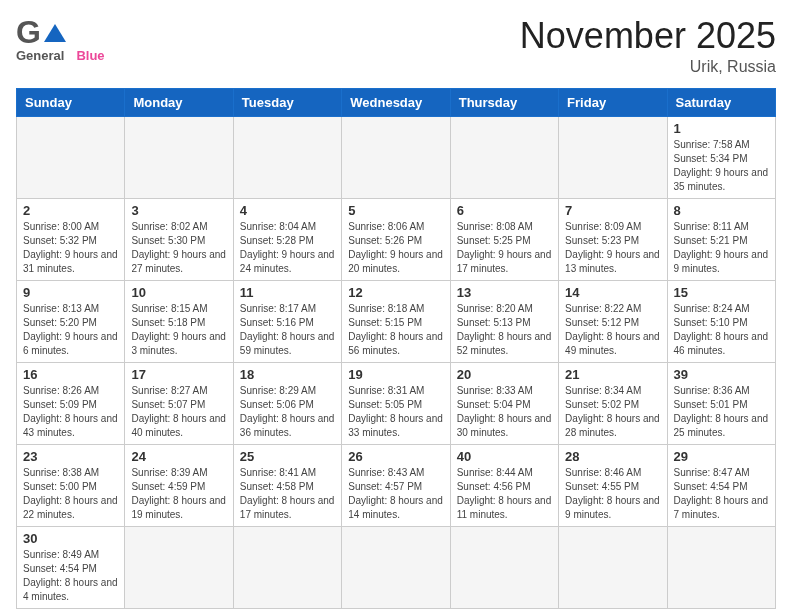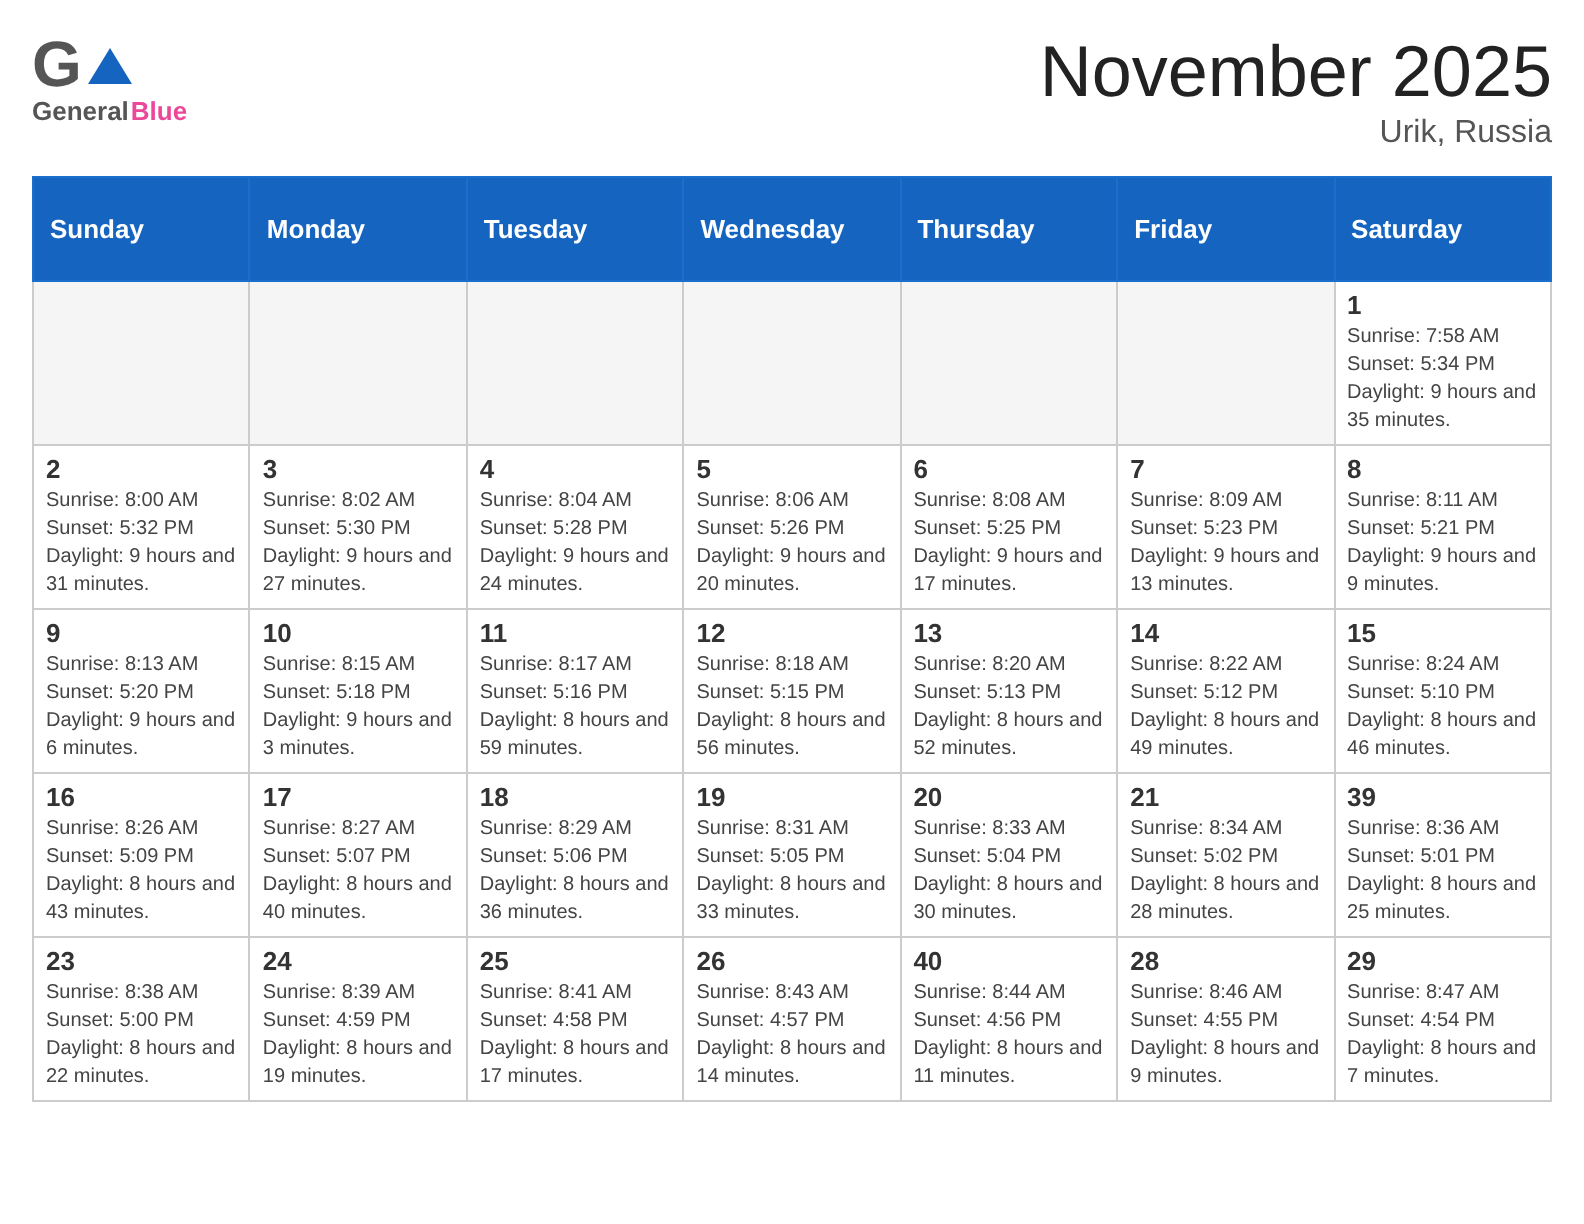--- a/index.html
+++ b/index.html
@@ -53,21 +53,21 @@
     .calendar {
       width: 100%;
       border-collapse: collapse;
       border: 1px solid #ccc;
     }
     .calendar th {
       background-color: #1565c0;
       color: #fff;
       font-size: 13px;
       font-weight: bold;
-      padding: 18px 8px;
+      padding: 6px 8px;
       text-align: left;
       border: 1px solid #1a6fcc;
     }
     .calendar td {
       width: calc(100% / 7);
       vertical-align: top;
       padding: 4px 6px;
       border: 1px solid #ccc;
       font-size: 10.5px;
       color: #333;
@@ -95,21 +95,21 @@
 <body>
 
 <div class="header">
   <div class="logo-wrapper">
     <div class="logo-icon">
       <span class="logo-g">G</span>
       <svg class="logo-triangle-svg" width="22" height="22" viewBox="0 0 22 22">
         <polygon points="11,2 22,20 0,20" fill="#1565c0"></polygon>
       </svg>
     </div>
-    <div style="display:flex; gap:1px; font-size:13px; font-weight:bold;">
+    <div style="display:flex; gap:12px; font-size:13px; font-weight:bold;">
       <span style="color:#555;">General</span>
         <span style="color:#ec4899;">Blue</span>
     </div>
   </div>
   <div class="title-block">
     <div class="month-title">November 2025</div>
     <div class="location-title">Urik, Russia</div>
   </div>
 </div>
 
@@ -251,14 +251,26 @@
         </td>
         <td>
           <span class="day-number">28</span>
           <div class="day-info">Sunrise: 8:46 AM<br>Sunset: 4:55 PM<br>Daylight: 8 hours and 9 minutes.</div>
         </td>
         <td>
           <span class="day-number">29</span>
           <div class="day-info">Sunrise: 8:47 AM<br>Sunset: 4:54 PM<br>Daylight: 8 hours and 7 minutes.</div>
         </td>
       </tr>
+      <tr>
+        <td>
+          <span class="day-number">30</span>
+          <div class="day-info">Sunrise: 8:49 AM<br>Sunset: 4:54 PM<br>Daylight: 8 hours and 4 minutes.</div>
+        </td>
+        <td class="empty"></td>
+        <td class="empty"></td>
+        <td class="empty"></td>
+        <td class="empty"></td>
+        <td class="empty"></td>
+        <td class="empty"></td>
+      </tr>
     </tbody>
 </table>
 
 </body></html>

